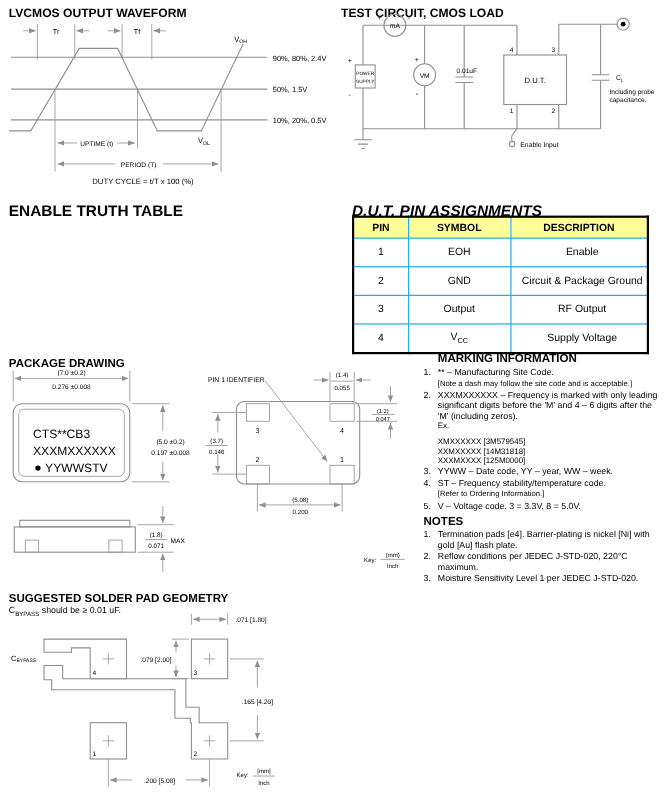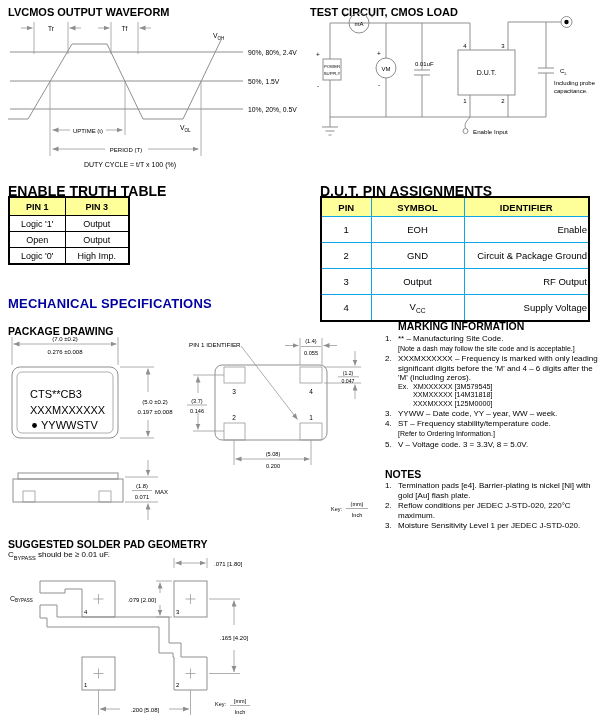--- a/index.html
+++ b/index.html
@@ -16,27 +16,27 @@
   .cadthin{stroke:#9a9a9a;stroke-width:0.8;fill:none;}
   table{border-collapse:collapse;table-layout:fixed;}
   .ett{border:2px solid #000;}
   .ett th,.ett td{border:1px solid #000;text-align:center;font-size:9px;overflow:hidden;}
   .ett th{background:#FFFF99;font-weight:bold;height:15px;}
   .ett td{height:13px;}
   .dutt{border:2px solid #000;}
   .dutt th,.dutt td{border:1px solid #0ea5e9;text-align:center;font-size:9.5px;overflow:hidden;}
   .dutt th{background:#FFFF99;font-weight:bold;height:16px;}
   .dutt td{height:23px;}
-  .dutt td.desc{text-align:right;padding-left:7px;}
+  .dutt td.desc{text-align:center;padding-left:7px;}
   .list{font-size:8px;line-height:1.2;width:218px;}
   .li{display:flex;margin-bottom:1px;}
   .li .num{width:13px;flex:0 0 13px;}
   .li .txt{flex:1;}
   .note{font-size:7px;line-height:1.15;}
-  .exrow{display:flex;font-size:7.2px;line-height:1.15;}
+  .exrow{display:flex;font-size:7.2px;line-height:1.15;flex-direction:column;}
   .exrow .exlab{width:15px;flex:0 0 15px;}
   sub{font-size:70%;}
   .subnote{font-size:8px;}
 </style>
 </head>
 <body>
 
 <div id="page">
 
   <div class="abs h1" style="left:8px;top:6px;">LVCMOS OUTPUT WAVEFORM</div>
@@ -158,57 +158,33 @@
     <text x="258" y="63" font-size="6.2"><tspan>C</tspan><tspan font-size="4.2" dy="1.5">L</tspan></text>
     <text x="252" y="75" font-size="6">Including probe</text>
     <text x="252" y="82.5" font-size="6">capacitance.</text>
 
     <path d="M168,107 C165,111 162,113 163.5,118" class="cad"></path>
     <circle cx="163.5" cy="121" r="2.5" fill="#fff" class="cad"></circle>
     <text x="171" y="124" font-size="6.2">Enable Input</text>
   </svg>
 
   <div class="abs h2" style="left:8px;top:183px;">ENABLE TRUTH TABLE</div>
-  <table class="abs ett" style="left:8px;top:196px;width:120px;">
-    <colgroup>
-        <col style="width:56px">
-        <col style="width:64px">
-      </colgroup>
-    <tbody>
-        <tr>
-      <th>PIN 1</th>
-      <th>PIN 3</th>
-    </tr>
-    <tr>
-      <td>Logic '1'</td>
-      <td>Output</td>
-    </tr>
-    <tr>
-      <td>Open</td>
-      <td>Output</td>
-    </tr>
-    <tr>
-      <td>Logic '0'</td>
-      <td>High Imp.</td>
-    </tr>
-  </tbody>
-    </table>
-
-  <div class="abs h2" style="left:320px;top:183px;">D.U.T. PIN ASSIGNMENTS</div>
+
+  <div class="abs h2" style="left:320px;top:183px;font-style:italic;">D.U.T. PIN ASSIGNMENTS</div>
   <table class="abs dutt" style="left:320px;top:196px;width:268px;">
     <colgroup>
         <col style="width:50px">
         <col style="width:93px">
         <col style="width:125px">
       </colgroup>
     <tbody>
         <tr>
       <th>PIN</th>
       <th>SYMBOL</th>
-      <th>IDENTIFIER</th>
+      <th>DESCRIPTION</th>
     </tr>
     <tr>
       <td>1</td>
       <td>EOH</td>
       <td class="desc">Enable</td>
     </tr>
     <tr>
       <td>2</td>
       <td>GND</td>
       <td class="desc">Circuit &amp; Package Ground</td>
@@ -219,21 +195,20 @@
       <td class="desc">RF Output</td>
     </tr>
     <tr>
       <td>4</td>
       <td><span>V</span><sub>CC</sub></td>
       <td class="desc">Supply Voltage</td>
     </tr>
   </tbody>
     </table>
 
-  <div class="abs mech" style="left:8px;top:296px;">MECHANICAL SPECIFICATIONS</div>
   <div class="abs h3" style="left:8px;top:325px;">PACKAGE DRAWING</div>
 
   <svg class="abs" style="left:8px;top:332px;" width="182" height="216" viewBox="0 0 182 216">
     <defs>
       <marker id="pkA" markerWidth="7" markerHeight="6" refX="6" refY="2.5" orient="auto" markerUnits="userSpaceOnUse">
         <path d="M0,0 L6,2.5 L0,5 Z" fill="#8f8f8f"></path>
       </marker>
       <pattern id="pkH" patternUnits="userSpaceOnUse" width="3.5" height="3.5" patternTransform="rotate(45)">
         <rect width="3.5" height="3.5" fill="#fff"></rect>
         <line x1="0" y1="0" x2="0" y2="3.5" stroke="#8f8f8f" stroke-width="1"></line>

